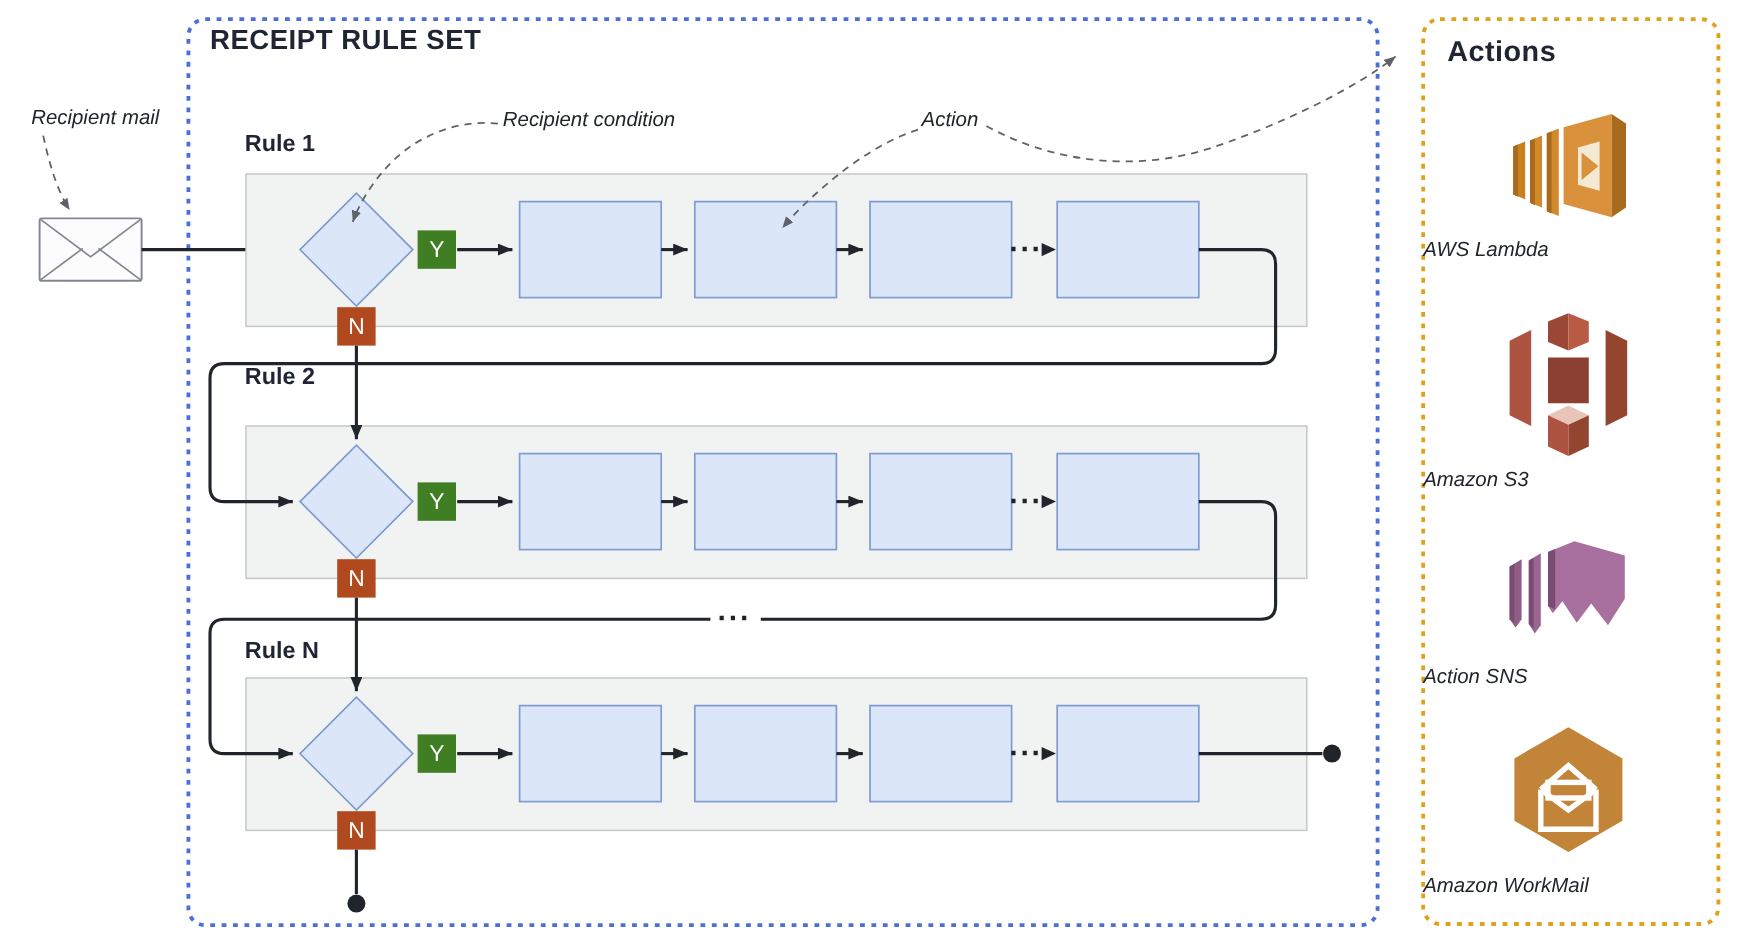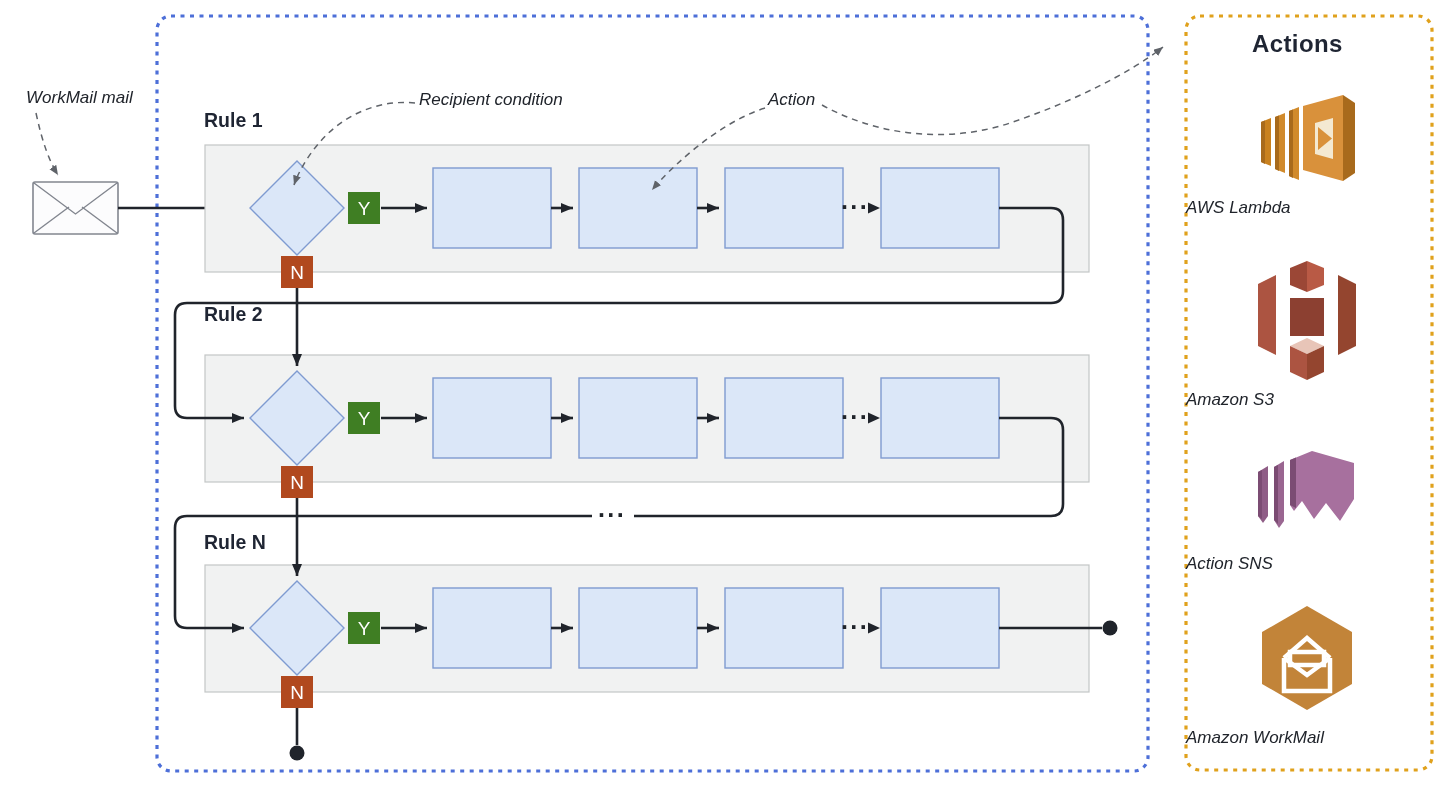--- a/index.html
+++ b/index.html
@@ -120,23 +120,24 @@
     <circle cx="297" cy="753" r="7.5" fill="#20242B"></circle>
     <line class="flow" x1="999" y1="628" x2="1102" y2="628"></line>
     <circle cx="1110" cy="628" r="7.5" fill="#20242B"></circle>
 
     <path class="dashed" d="M36 113 C42 141 49 161 58 175" marker-end="url(#ahg)"></path>
     <path class="dashed" d="M415 103 C376 99 341 117 319 143 C307 157 298 173 294 185" marker-end="url(#ahg)"></path>
     <path class="dashed" d="M765 108 C731 119 700 143 677 164 C666 174 657 184 652 190" marker-end="url(#ahg)"></path>
     <path class="dashed" d="M822 105 C880 137 950 143 1010 123 C1070 103 1132 72 1163 47" marker-end="url(#ahg)"></path>
   </svg>
 
-  <div class="abs title" style="left:1206px;top:30px;font-size:24px;margin-left:46px;">Actions</div>
+  <div class="abs title" style="left:175px;top:20px;">RECEIPT RULE SET</div>
+  <div class="abs title" style="left:1206px;top:30px;font-size:24px;">Actions</div>
 
-  <div class="abs annot" style="left:26px;top:88px;">WorkMail mail</div>
+  <div class="abs annot" style="left:26px;top:88px;">Recipient mail</div>
   <div class="abs annot" style="left:419px;top:90px;">Recipient condition</div>
   <div class="abs annot" style="left:768px;top:90px;">Action</div>
 
   <div class="abs rule-label" style="left:204px;top:109px;">Rule 1</div>
   <div class="abs rule-label" style="left:204px;top:303px;">Rule 2</div>
   <div class="abs rule-label" style="left:204px;top:531px;">Rule N</div>
 
   <svg class="icon" style="left:1259px;top:86px;" width="98" height="104" viewBox="0 0 98 104">
     <polygon points="2,36 12,32 12,80 2,76" fill="#C9811F"></polygon>
     <polygon points="2,36 6,34.5 6,78 2,76" fill="#A86A1C"></polygon>

